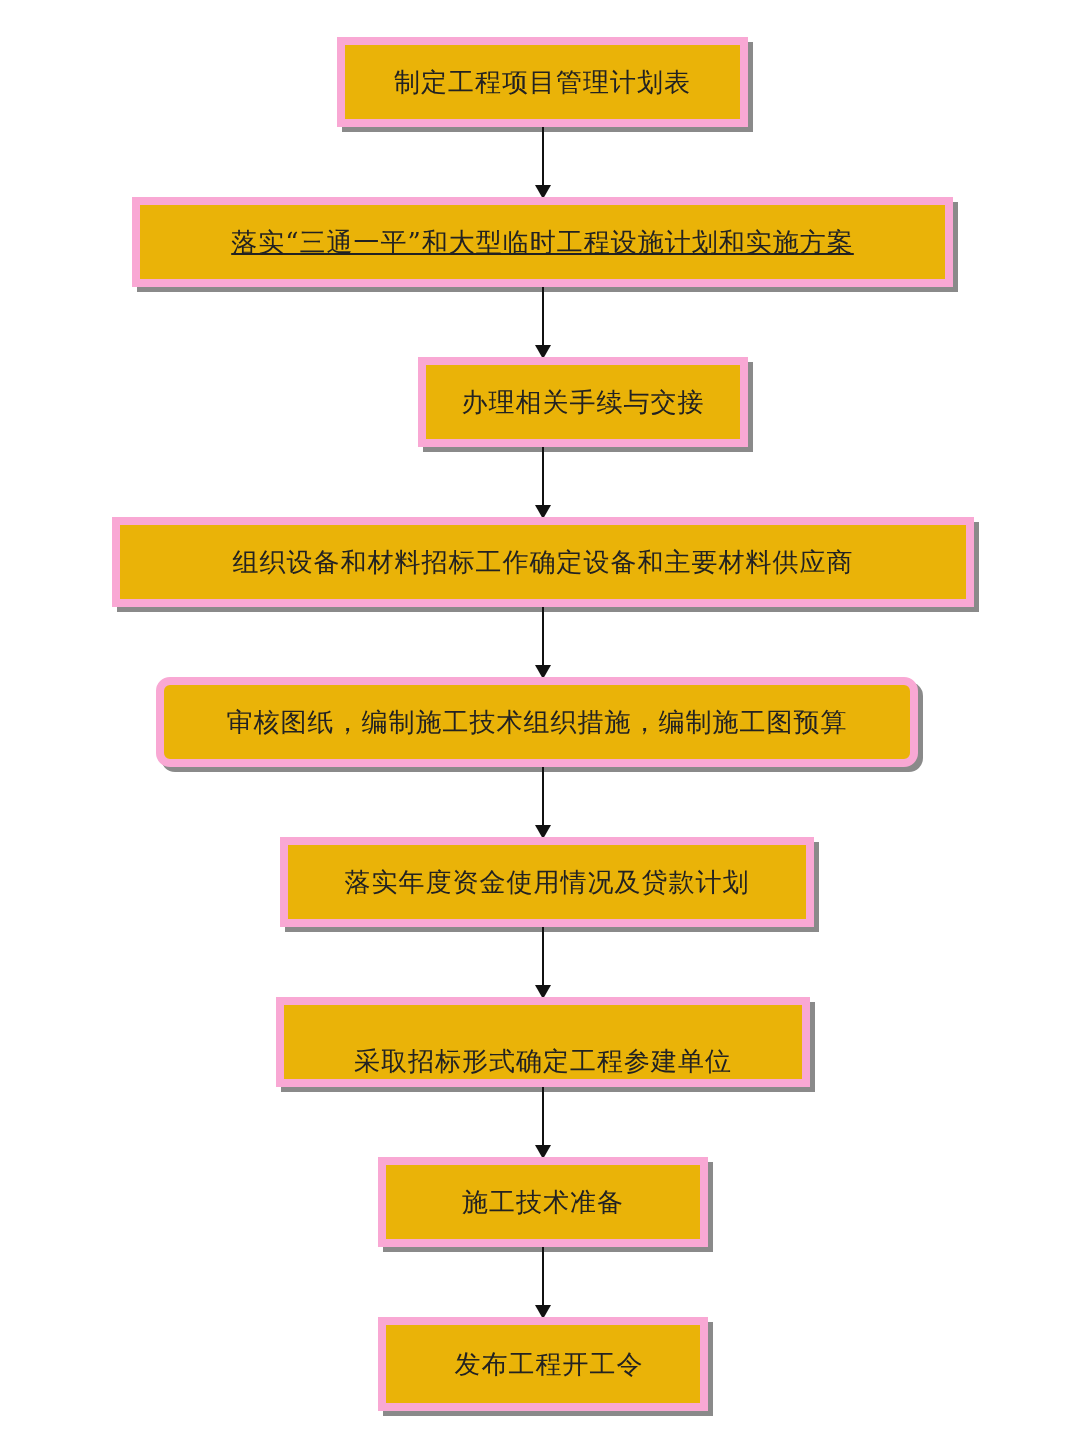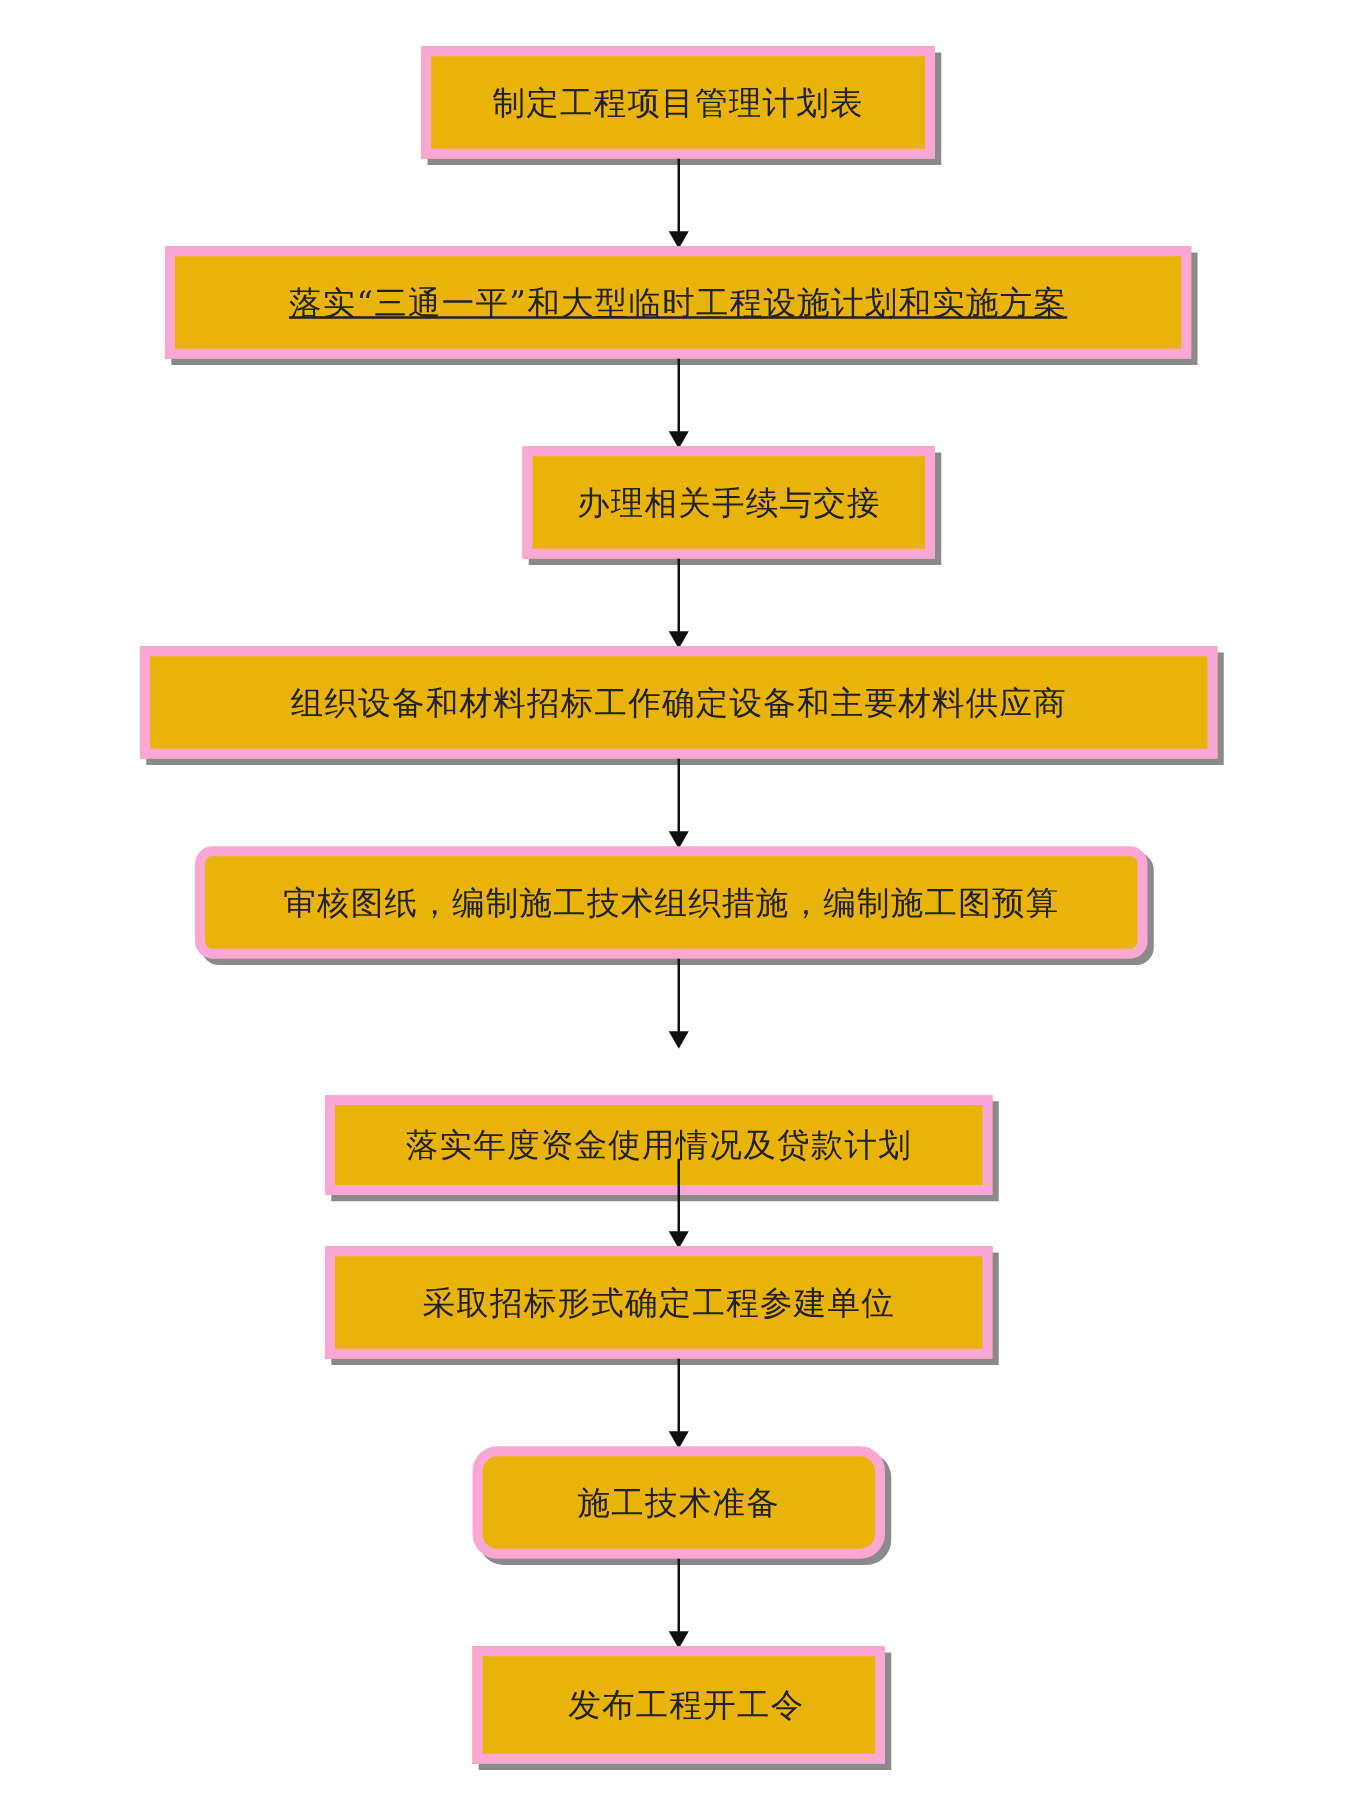--- a/index.html
+++ b/index.html
@@ -41,31 +41,31 @@
   <div class="box" style="left:112px;top:517px;width:862px;height:90px;">
     <span>组织设备和材料招标工作确定设备和主要材料供应商</span>
   </div>
   <div class="arrow" style="top:607px;height:70px;"></div>
 
   <div class="box" style="left:156px;top:677px;width:762px;height:90px;border-radius:14px;">
     <span>审核图纸，编制施工技术组织措施，编制施工图预算</span>
   </div>
   <div class="arrow" style="top:767px;height:70px;"></div>
 
-  <div class="box" style="left:260px;top:837px;width:534px;height:80px;margin-top:39px;">
+  <div class="box" style="left:280px;top:837px;width:534px;height:90px;">
     <span>落实年度资金使用情况及贷款计划</span>
   </div>
   <div class="arrow" style="top:927px;height:70px;"></div>
 
-  <div class="box" style="left:260px;top:997px;width:534px;height:90px;">
+  <div class="box" style="left:276px;top:997px;width:534px;height:90px;align-items:flex-end;">
     <span>采取招标形式确定工程参建单位</span>
   </div>
   <div class="arrow" style="top:1087px;height:70px;"></div>
 
-  <div class="box" style="left:378px;top:1157px;width:330px;height:90px;border-radius:20px;">
+  <div class="box" style="left:378px;top:1157px;width:330px;height:90px;">
     <span>施工技术准备</span>
   </div>
   <div class="arrow" style="top:1247px;height:70px;"></div>
 
   <div class="box" style="left:378px;top:1317px;width:330px;height:94px;padding-left:12px;">
     <span>发布工程开工令</span>
   </div>
 </div>
 
 </body></html>

